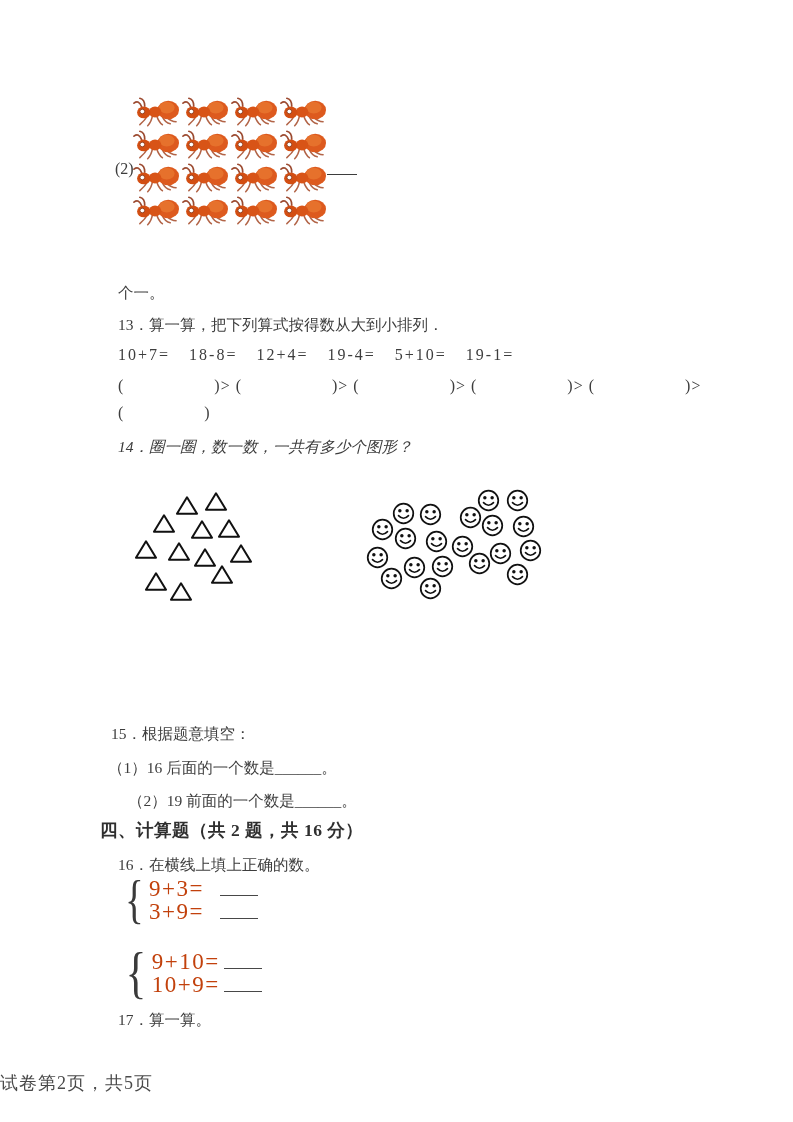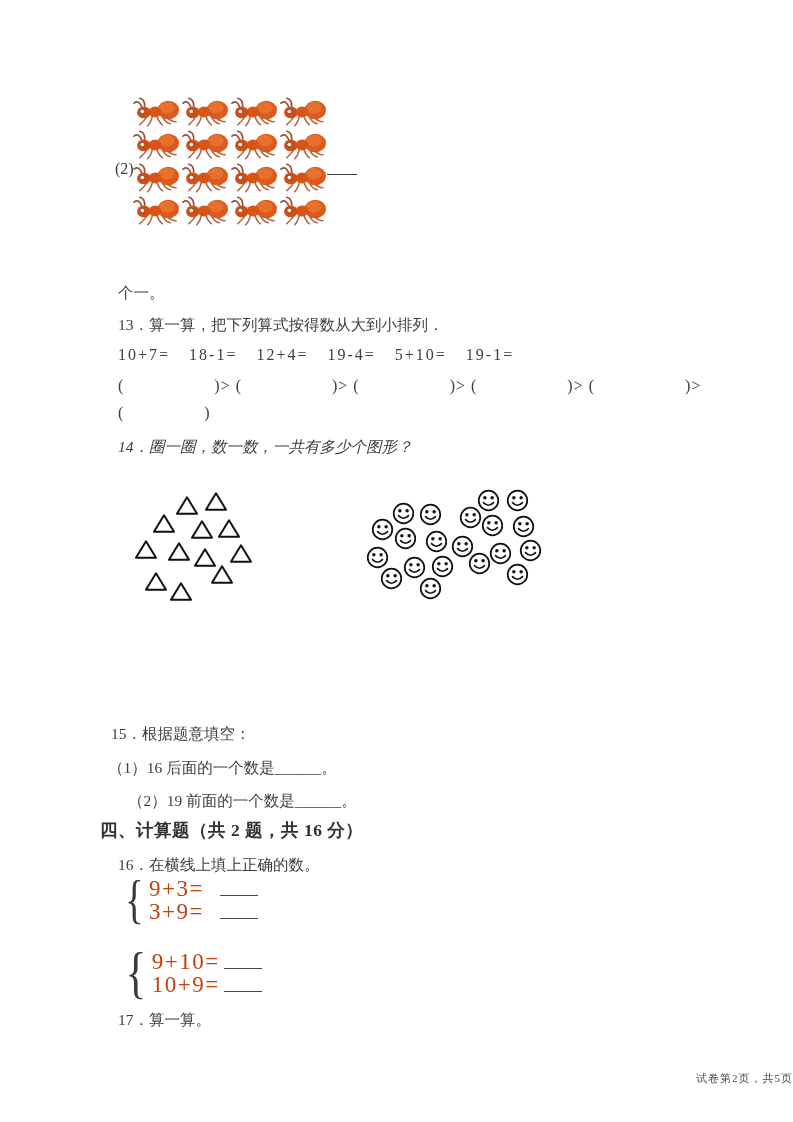--- a/index.html
+++ b/index.html
@@ -27,21 +27,21 @@
   #shape-layer svg.shape{position:absolute;}
   
   .calc-group{position:absolute;display:flex;align-items:center;}
   .brace{font-size:52px;font-weight:400;line-height:0.9;transform:scaleX(0.75);color:#3a3a3a;margin-right:2px;}
   .brace.big{font-size:58px;}
   .calc-lines{display:flex;flex-direction:column;}
   .calc-line{font-size:23px;line-height:23px;letter-spacing:1.5px;color:#c2410c;}
   .ansline{display:inline-block;width:38px;border-bottom:1.7px solid #474747;height:17px;}
   .ml-wide{margin-left:16px;}
   .ml-tight{margin-left:4px;}
-  .footer{position:absolute;left:0;top:1071px;width:100%;text-align:right;font-size:11px;color:#4a4a4a;letter-spacing:1px;}
+  .footer{position:absolute;left:0;top:1071px;width:100%;text-align:left;font-size:18px;color:#4a4a4a;letter-spacing:1px;}
 </style>
 </head>
 <body>
 
 <svg width="0" height="0" style="position:absolute">
   <defs>
     <symbol id="ant" viewBox="0 0 48 30">
       <g stroke="#b26447" stroke-width="1.6" fill="none" stroke-linecap="round">
         <path d="M16,17 Q12,24 7,28"></path>
         <path d="M20,18 Q19,25 15,29"></path>
@@ -123,21 +123,21 @@
       <svg width="47" height="30">
         <use href="#ant" xlink:href="#ant"></use>
       </svg>
     </div>
   <div class="ant-blank"></div>
 
   <div class="abs t" style="left:118px;top:283px;">个一。</div>
 
   <div class="abs t" style="left:118px;top:315px;">13．算一算，把下列算式按得数从大到小排列．</div>
   <div class="abs" style="left:118px;top:346px;">
-    <span class="eq">10+7=</span><span class="eq">18-1=</span><span class="eq">12+4=</span><span class="eq">19-4=</span><span class="eq">5+10=</span><span class="eq">19-1=</span>
+    <span class="eq">10+7=</span><span class="eq">18-8=</span><span class="eq">12+4=</span><span class="eq">19-4=</span><span class="eq">5+10=</span><span class="eq">19-1=</span>
   </div>
   <div class="abs cmp pre" style="left:118px;top:377px;">(                  )&gt; (                  )&gt; (                  )&gt; (                  )&gt; (                  )&gt;</div>
   <div class="abs cmp pre" style="left:118px;top:404px;">(                )</div>
 
   <div class="abs t" style="left:118px;top:437px;font-style:italic;">14．圈一圈，数一数，一共有多少个图形？</div>
   <div id="shape-layer">
       <svg width="24" height="21" class="shape" style="left: 175px; top: 494.5px;">
         <use href="#triangle" xlink:href="#triangle"></use>
       </svg>
       <svg width="24" height="21" class="shape" style="left: 204px; top: 490.5px;">

